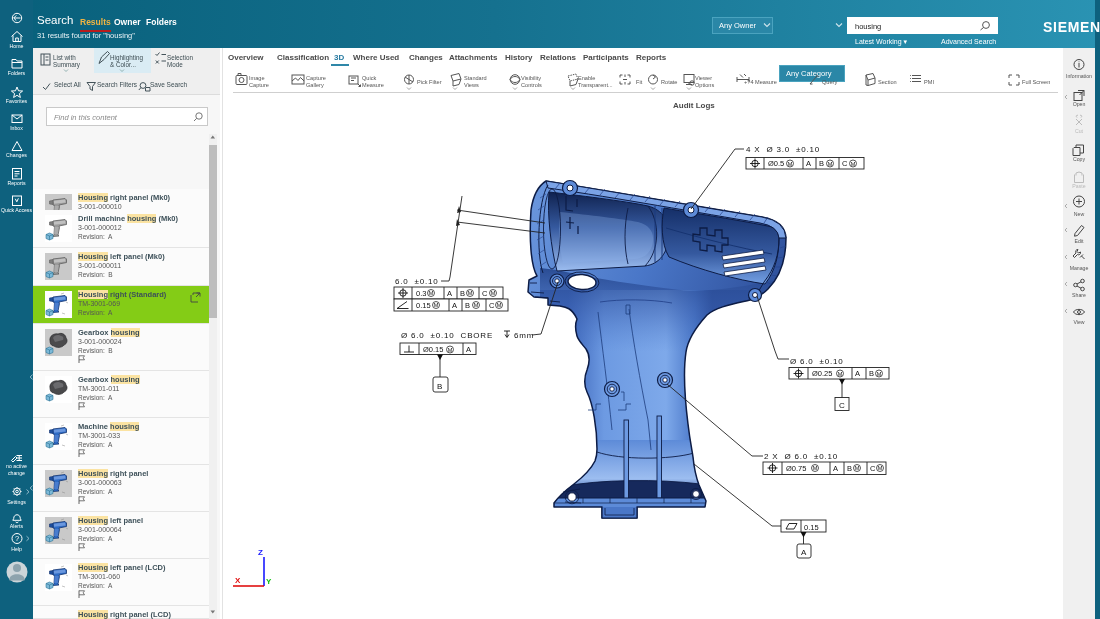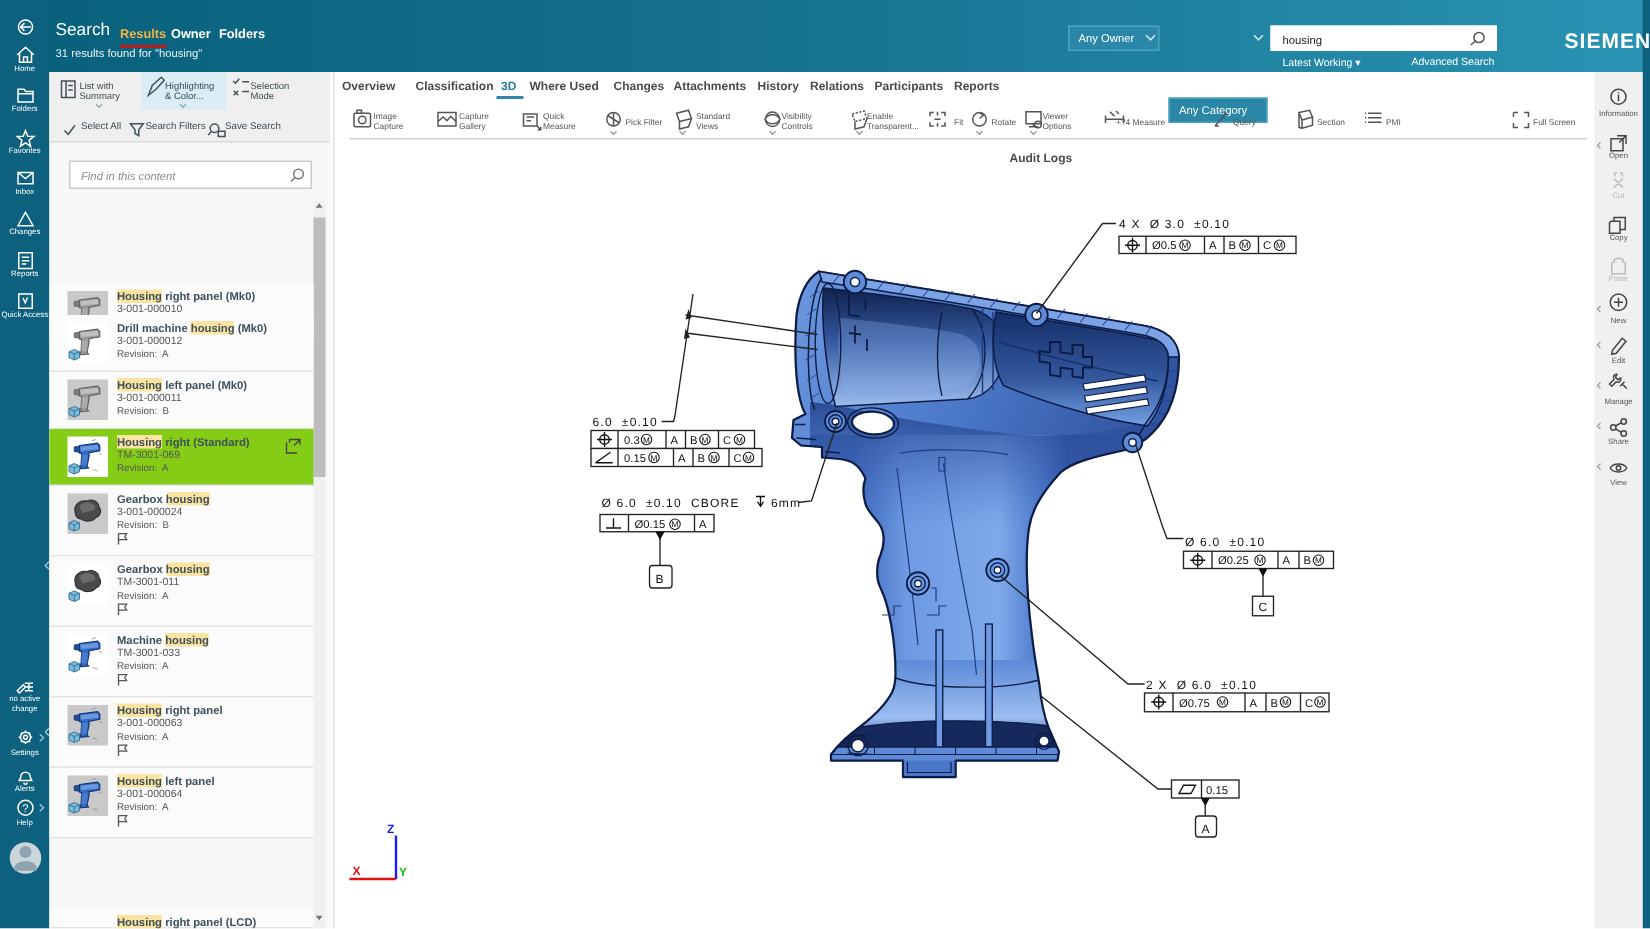--- a/index.html
+++ b/index.html
@@ -214,20 +214,32 @@
         <use href="#flagic"></use>
       </svg>
 </div>
 <div class="abs item" style="top:465px;height:47px;">
  <div class="thumb" style="background:#c9c9c9;"><svg width="27" height="27">
           <use href="#drillblue"></use>
           <use href="#cubeic" x="0" y="17"></use>
         </svg></div>
  <div class="ttl"><span class="hl">Housing</span> right panel</div>
  <div class="id">3-001-000063</div>
+      <div class="rev">Revision:&nbsp; A</div>
+ <svg class="flag" width="8" height="9">
+        <use href="#flagic"></use>
+      </svg>
+</div>
+<div class="abs item" style="top:559px;height:47px;">
+ <div class="thumb" style="background:#fff;"><svg width="27" height="27">
+          <use href="#drillblue"></use>
+          <use href="#cubeic" x="0" y="17"></use>
+        </svg></div>
+ <div class="ttl"><span class="hl">Housing</span> left panel (LCD)</div>
+ <div class="id">TM-3001-060</div>
       <div class="rev">Revision:&nbsp; A</div>
  <svg class="flag" width="8" height="9">
         <use href="#flagic"></use>
       </svg>
 </div>
 <div class="abs item" style="top:606px;height:13px;">
  <div class="ttl"><span class="hl">Housing</span> right panel (LCD)</div>
 </div>
 
 <div class="abs tab" style="left:228px;">Overview</div>

